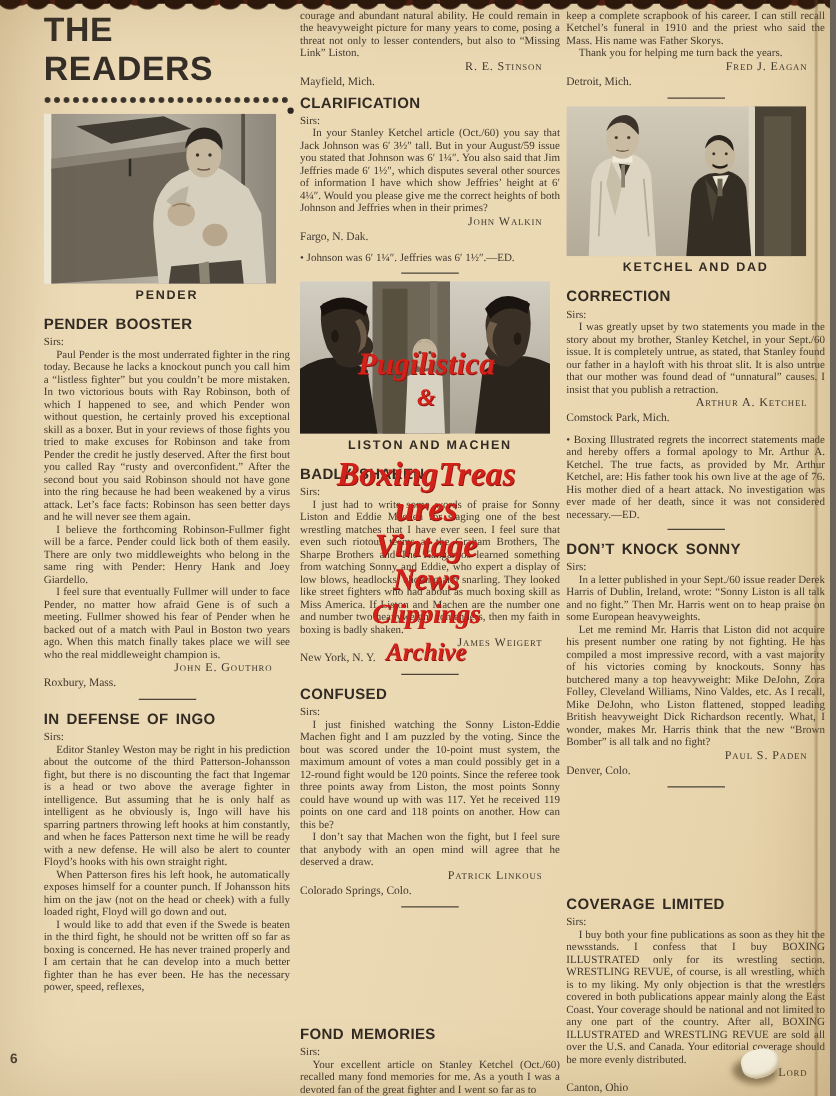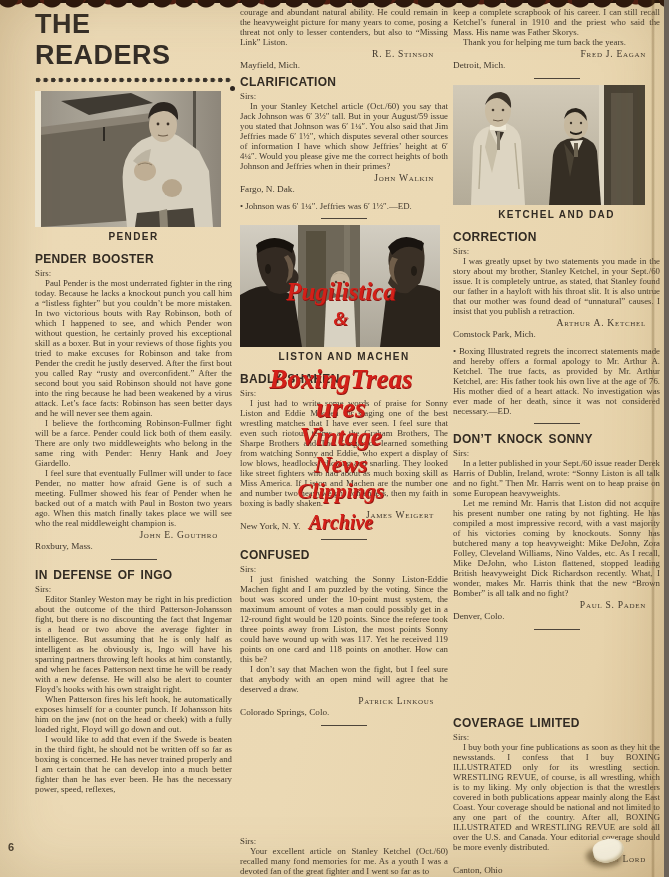--- a/index.html
+++ b/index.html
@@ -185,20 +185,21 @@
       <h2 class="heading">CONFUSED</h2>
       <p class="sal">Sirs:</p>
       <p class="body">I just finished watching the Sonny Liston-Eddie Machen fight and I am puzzled by the voting. Since the bout was scored under the 10-point must system, the maximum amount of votes a man could possibly get in a 12-round fight would be 120 points. Since the referee took three points away from Liston, the most points Sonny could have wound up with was 117. Yet he received 119 points on one card and 118 points on another. How can this be?</p>
       <p class="body">I don’t say that Machen won the fight, but I feel sure that anybody with an open mind will agree that he deserved a draw.</p>
       <p class="sig">Patrick Linkous</p>
       <p class="loc">Colorado Springs, Colo.</p>
     </section>
     <div class="divider"></div>
 
     <section class="letter pin-bottom">
+      <h2 class="heading">FOND MEMORIES</h2>
       <p class="sal">Sirs:</p>
       <p class="body">Your excellent article on Stanley Ketchel (Oct./60) recalled many fond memories for me. As a youth I was a devoted fan of the great fighter and I went so far as to</p>
     </section>
   </div>
 
   <div class="col col3">
     <section class="letter">
       <p class="body noindent">keep a complete scrapbook of his career. I can still recall Ketchel’s funeral in 1910 and the priest who said the Mass. His name was Father Skorys.</p>
       <p class="body">Thank you for helping me turn back the years.</p>
       <p class="sig">Fred J. Eagan</p>

